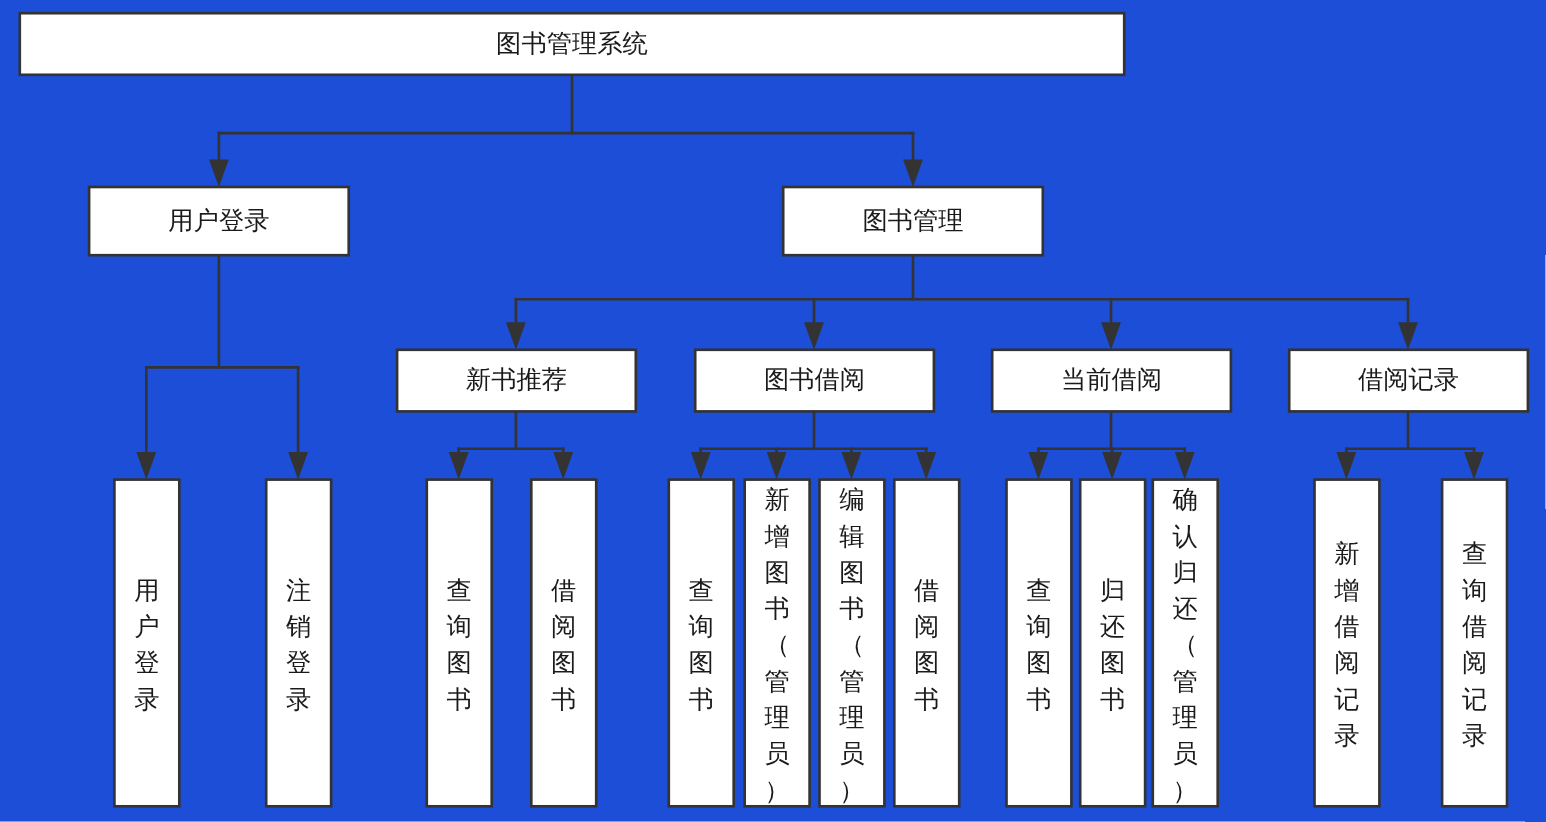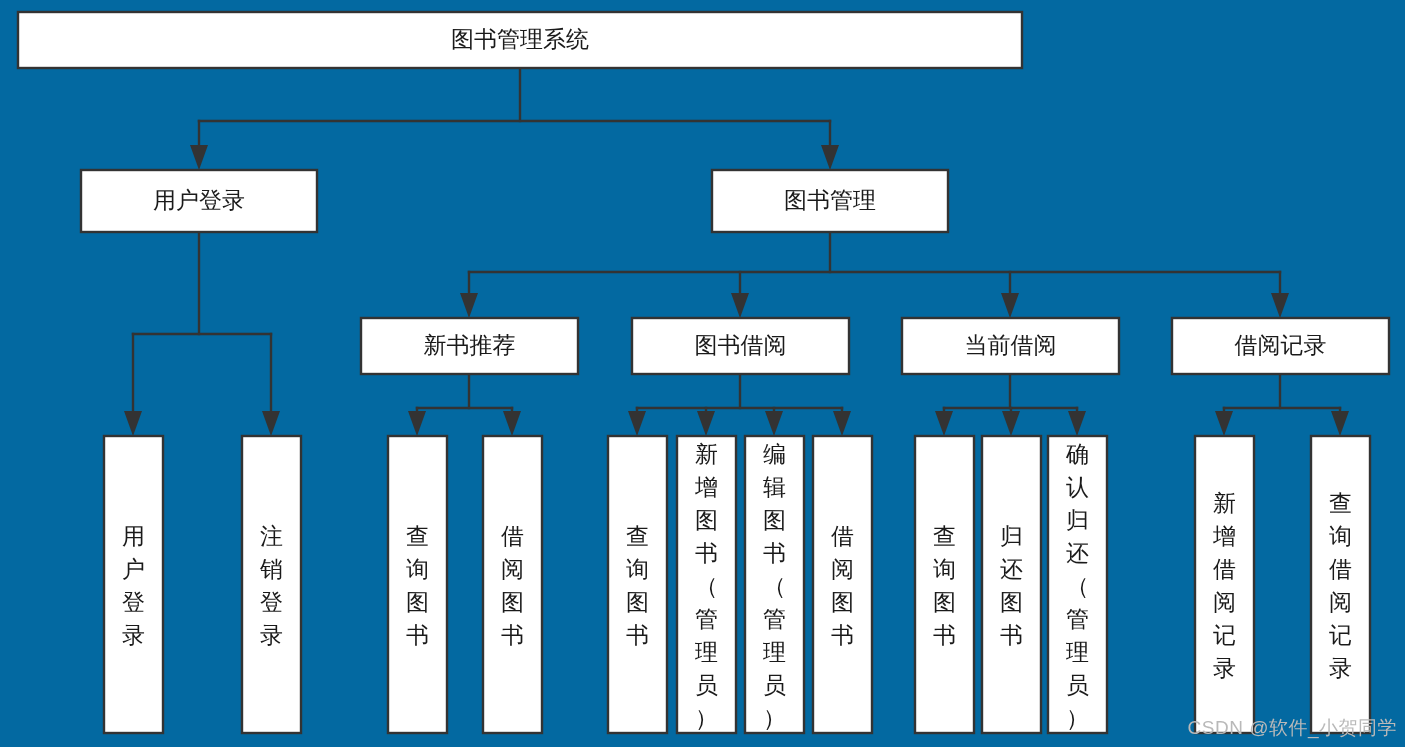--- a/index.html
+++ b/index.html
@@ -8,21 +8,21 @@
     padding: 0;
     background: #ffffff;
   }
   body {
     font-family: "Liberation Sans", "DejaVu Sans", sans-serif;
   }
   #diagram-root {
     position: relative;
     width: 1405px;
     height: 747px;
-    background: #0369a1;
+    background: #1d4ed8;
     overflow: hidden;
   }
   svg.diagram-canvas {
     position: absolute;
     top: 0;
     left: 0;
     width: 1405px;
     height: 747px;
     display: block;
   }
@@ -205,15 +205,14 @@
           <rect class="node-box" x="1195" y="436" width="59" height="297"></rect>
           <text class="node-label-vertical" x="1224.5" y="511.24"><tspan x="1224.5" dy="0">新</tspan><tspan x="1224.5" dy="33">增</tspan><tspan x="1224.5" dy="33">借</tspan><tspan x="1224.5" dy="33">阅</tspan><tspan x="1224.5" dy="33">记</tspan><tspan x="1224.5" dy="33">录</tspan></text>
         </g>
         <g>
           <rect class="node-box" x="1311" y="436" width="59" height="297"></rect>
           <text class="node-label-vertical" x="1340.5" y="511.24"><tspan x="1340.5" dy="0">查</tspan><tspan x="1340.5" dy="33">询</tspan><tspan x="1340.5" dy="33">借</tspan><tspan x="1340.5" dy="33">阅</tspan><tspan x="1340.5" dy="33">记</tspan><tspan x="1340.5" dy="33">录</tspan></text>
         </g>
       </g>
   </svg>
 
-  <div class="watermark-text">CSDN @软件_小贺同学</div>
 
 </div>
 
 </body></html>

